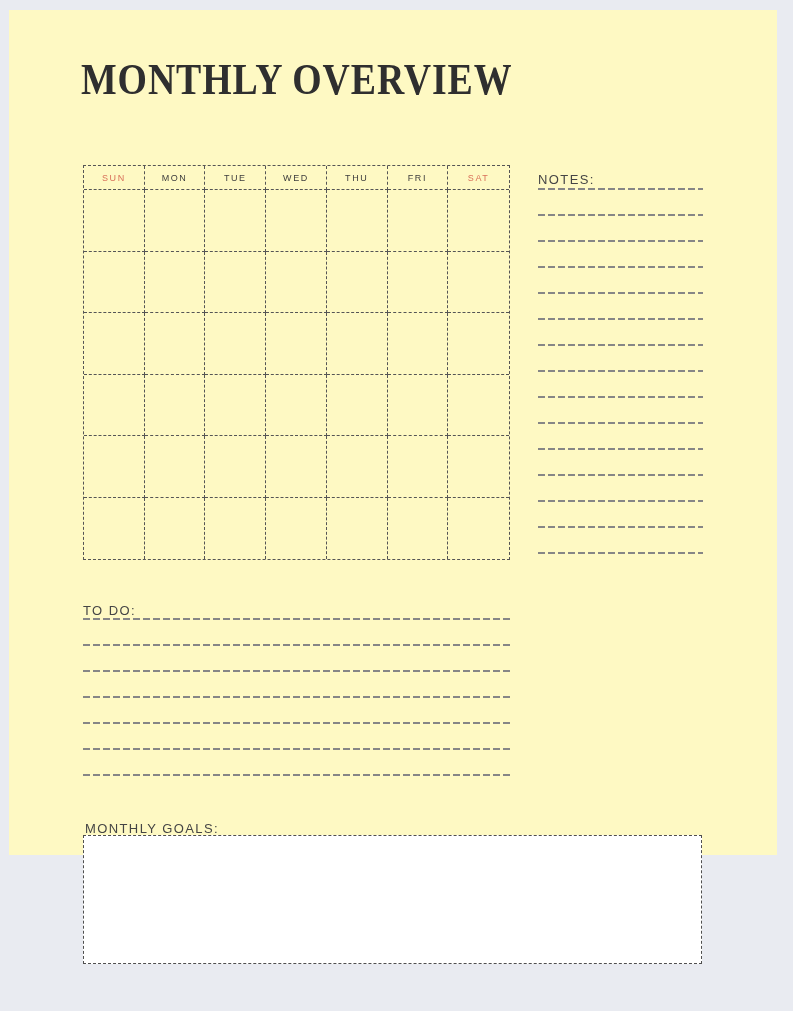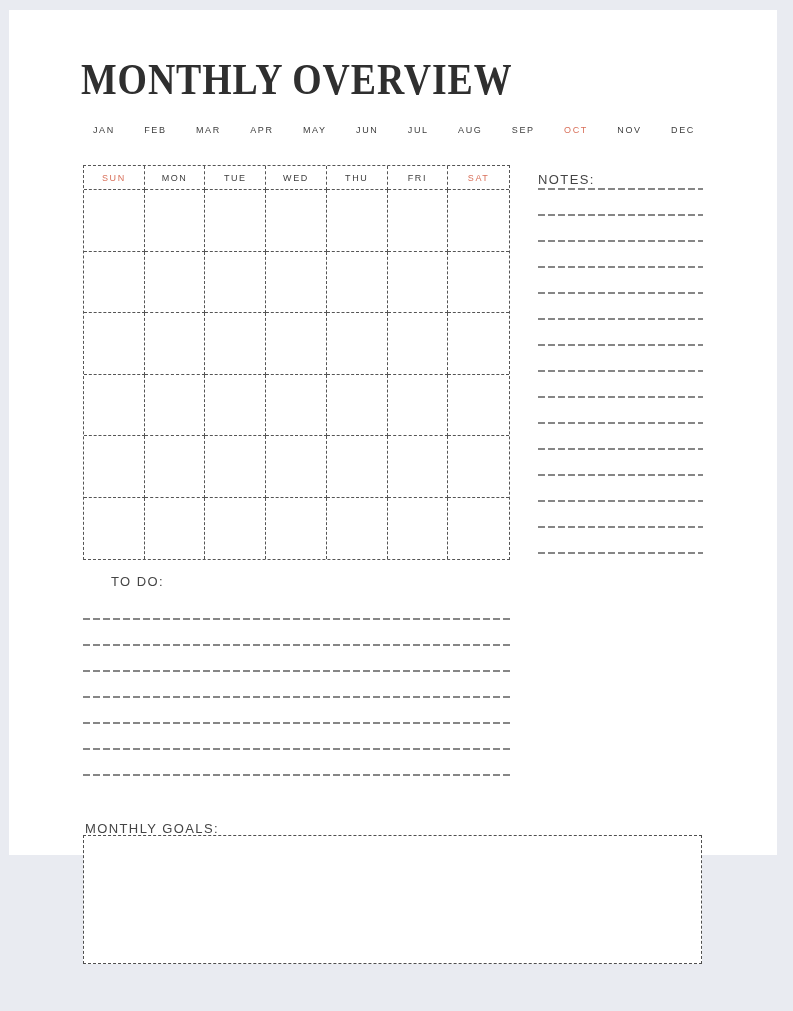--- a/index.html
+++ b/index.html
@@ -7,21 +7,21 @@
   body {
     background: #e9ebf1;
     font-family: "Liberation Sans", sans-serif;
     position: relative;
     overflow: hidden;
   }
   .page {
     position: absolute;
     left: 9px; top: 10px;
     width: 768px; height: 845px;
-    background: #ffffff;
+    background: #fef9c3;
   }
   .title {
     position: absolute;
     left: 72px; top: 44px;
     font-family: "Liberation Serif", serif;
     font-weight: 700;
     font-size: 42px;
     letter-spacing: 1px;
     color: #2f2f2f;
     white-space: nowrap;
@@ -68,21 +68,21 @@
     color: #3d3d3d;
   }
   .dow.weekend { color: #d9705a; }
   .label {
     position: absolute;
     font-size: 13px;
     letter-spacing: 1.4px;
     color: #454545;
   }
   .notes-label { left: 529px; top: 162px; }
-  .todo-label  { left: 74px;  top: 564px; margin-left: 28px; }
+  .todo-label  { left: 74px;  top: 593px; }
   .goals-label { left: 76px;  top: 811px; text-align: right; }
   .notes-lines {
     position: absolute;
     left: 529px; top: 178px;
     width: 165px;
   }
   .todo-lines {
     position: absolute;
     left: 74px; top: 608px;
     width: 428px;
@@ -100,34 +100,20 @@
     background: #ffffff;
   }
 </style>
 </head>
 <body>
 
 <div class="page">
 
   <h1 class="title">MONTHLY OVERVIEW</h1>
 
-  <nav class="months">
-    <span class="month">JAN</span>
-    <span class="month">FEB</span>
-    <span class="month">MAR</span>
-    <span class="month">APR</span>
-    <span class="month">MAY</span>
-    <span class="month">JUN</span>
-    <span class="month">JUL</span>
-    <span class="month">AUG</span>
-    <span class="month">SEP</span>
-    <span class="month active">OCT</span>
-    <span class="month">NOV</span>
-    <span class="month">DEC</span>
-  </nav>
 
   <div class="calendar">
     <div class="dow weekend">SUN</div>
     <div class="dow">MON</div>
     <div class="dow">TUE</div>
     <div class="dow">WED</div>
     <div class="dow">THU</div>
     <div class="dow">FRI</div>
     <div class="dow weekend">SAT</div>
 

